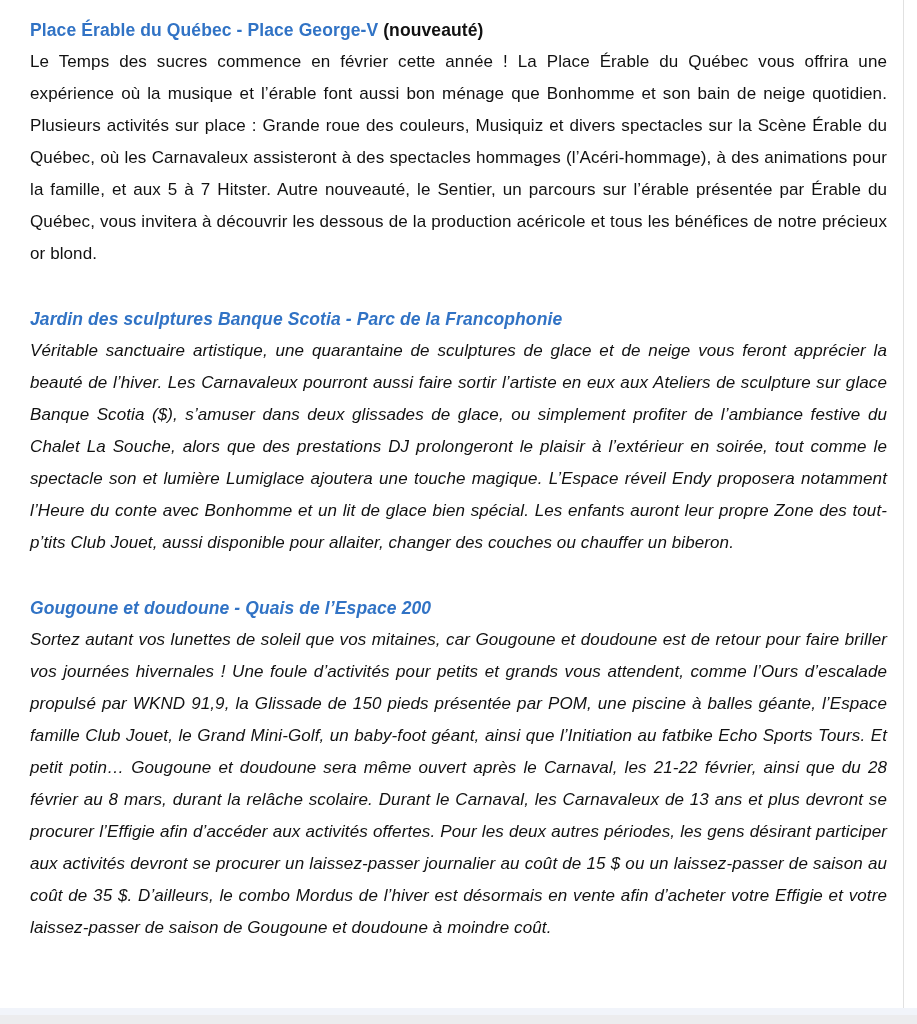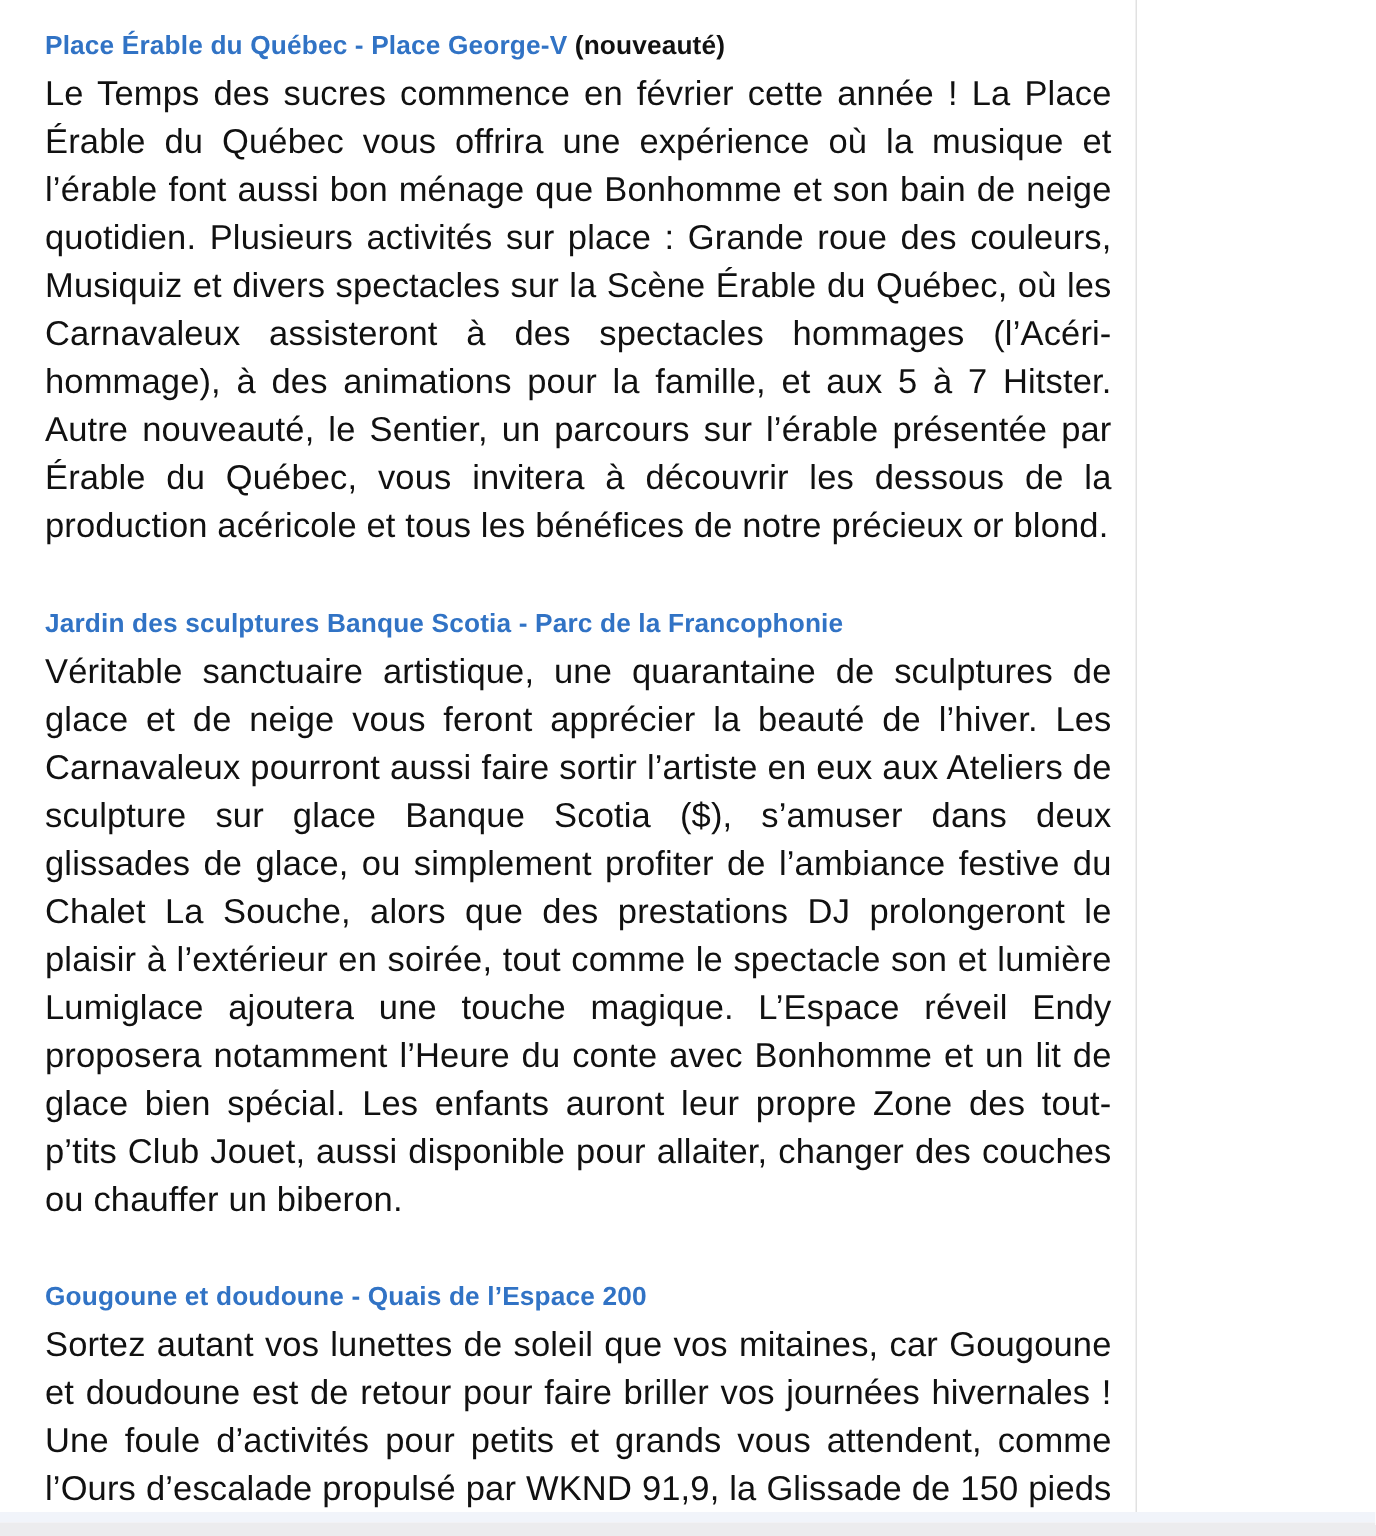--- a/index.html
+++ b/index.html
@@ -6,40 +6,40 @@
     margin: 0;
     padding: 0;
     background: #ffffff;
     width: 917px;
     height: 1024px;
     overflow: hidden;
     font-family: "Liberation Sans", sans-serif;
   }
   .page {
     box-sizing: border-box;
-    width: 758px;
+    width: 904px;
     height: 1008px;
     padding: 14px 16px 0 30px;
     border-right: 1px solid #e1e1e1;
     background: #ffffff;
     overflow: hidden;
   }
-  .section + .section { margin-top: 33px; }
+  .section + .section { margin-top: 33px; font-style: italic; }
   .heading {
     margin: 0;
     font-size: 17.5px;
     line-height: 32px;
     font-weight: 700;
     color: #3173c5;
     letter-spacing: 0.1px;
   }
   .heading .heading-suffix { color: #111111; }
   .para {
     margin: 0;
-    font-size: 23px;
+    font-size: 17px;
     line-height: 32px;
     color: #111111;
     text-align: justify;
     letter-spacing: 0.1px;
   }
   .strip { width: 917px; }
   .strip-blue { height: 7px; background: #f1f4fa; }
   .strip-gray { height: 9px; background: #ececee; }
 </style>
 </head>

